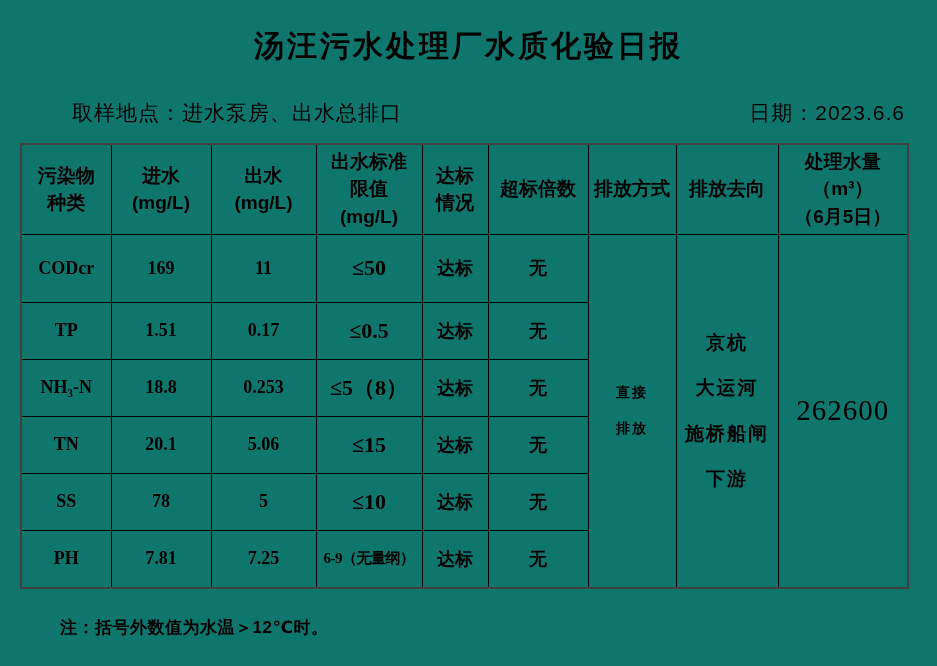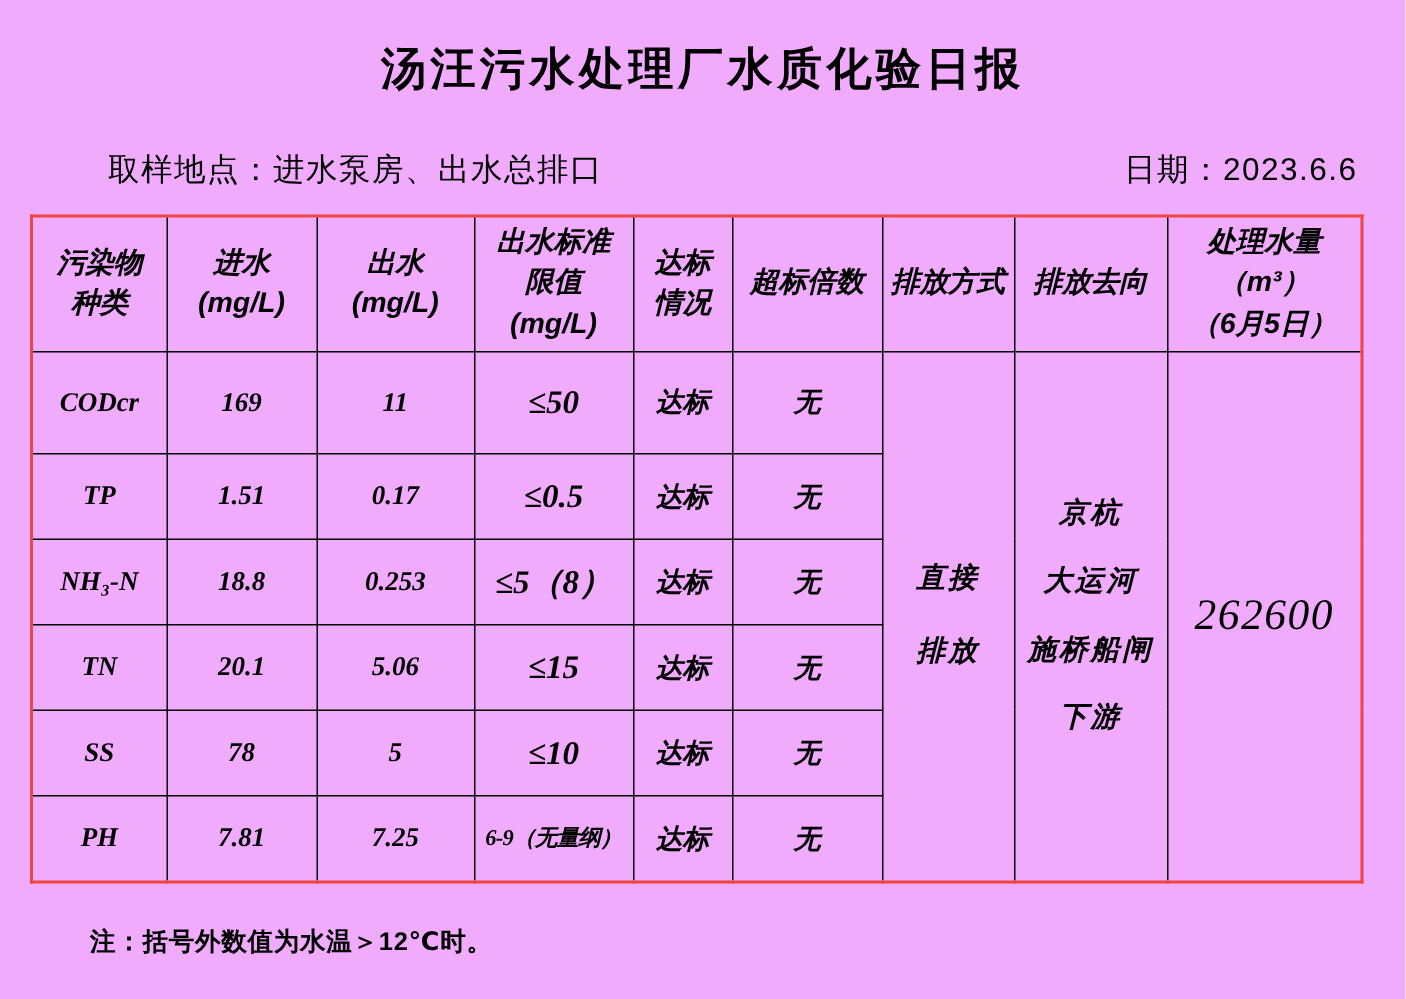--- a/index.html
+++ b/index.html
@@ -6,21 +6,21 @@
     margin: 0;
     padding: 0;
     background: #ffffff;
     color: #000000;
     font-family: "Liberation Sans", "DejaVu Sans", sans-serif;
   }
   .page {
     position: relative;
     width: 937px;
     height: 666px;
-    background: #f0abfc;
+    background: #0f766e;
     overflow: hidden;
   }
   .title {
     margin: 0;
     padding-top: 26px;
     text-align: center;
     font-size: 30px;
     font-weight: bold;
     letter-spacing: 3px;
   }
@@ -31,22 +31,21 @@
     margin: 32px 32px 0 72px;
     font-size: 21px;
     font-weight: normal;
     letter-spacing: 1px;
   }
   table.report {
     border-collapse: collapse;
     table-layout: fixed;
     margin: 16px 0 0 20px;
     width: 887px;
-    border: 2px solid #ef4444;
-    font-style: italic;
+    border: 2px solid #404040;
   }
   .report th, .report td {
     border: 1px solid #000;
     padding: 0;
     text-align: center;
     vertical-align: middle;
     white-space: pre-line;
     font-weight: bold;
     overflow: hidden;
   }
@@ -59,21 +58,21 @@
   tr.header-row { height: 90px; }
   tr.data-row { height: 57px; }
   tr.data-row.first { height: 68px; padding-left: 16px; }
   tr.data-row.last { height: 58px; }
   .serif-num {
     font-family: "Liberation Serif", "DejaVu Serif", serif;
   }
   td.limit-cell { font-size: 22px; }
   td.limit-cell.small { font-size: 15px; letter-spacing: -0.5px; }
   td.method-cell {
-    font-size: 19px;
+    font-size: 14px;
     line-height: 2.55;
     letter-spacing: 2px;
     margin-top: 16px;
   }
   td.destination-cell {
     font-size: 19px;
     line-height: 2.4;
     letter-spacing: 2px;
   }
   td.volume-cell {

